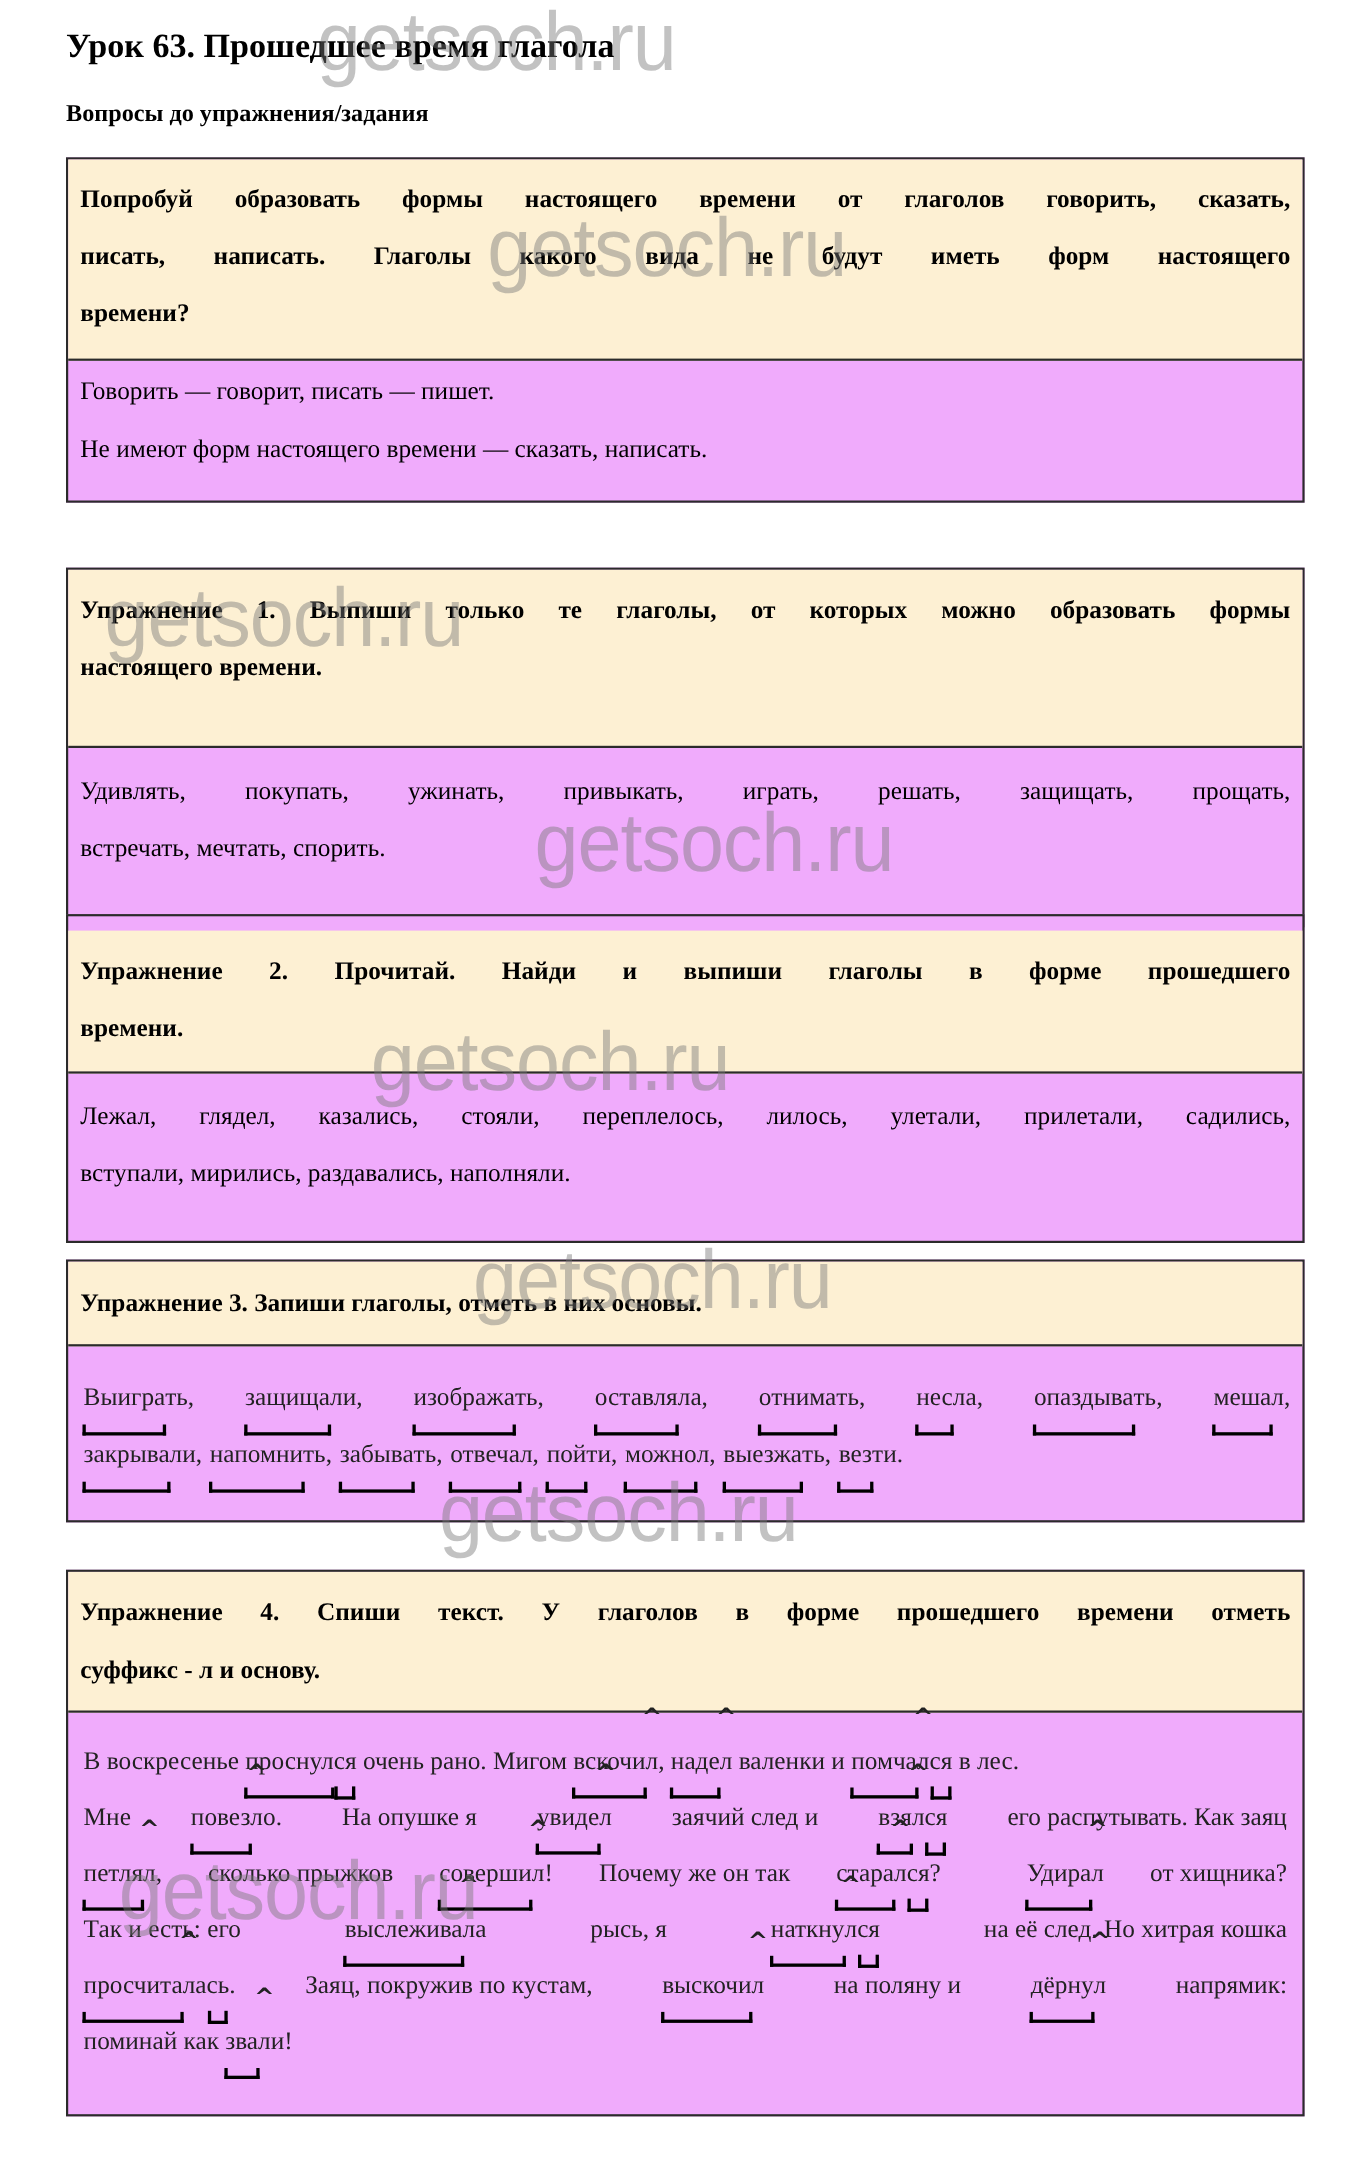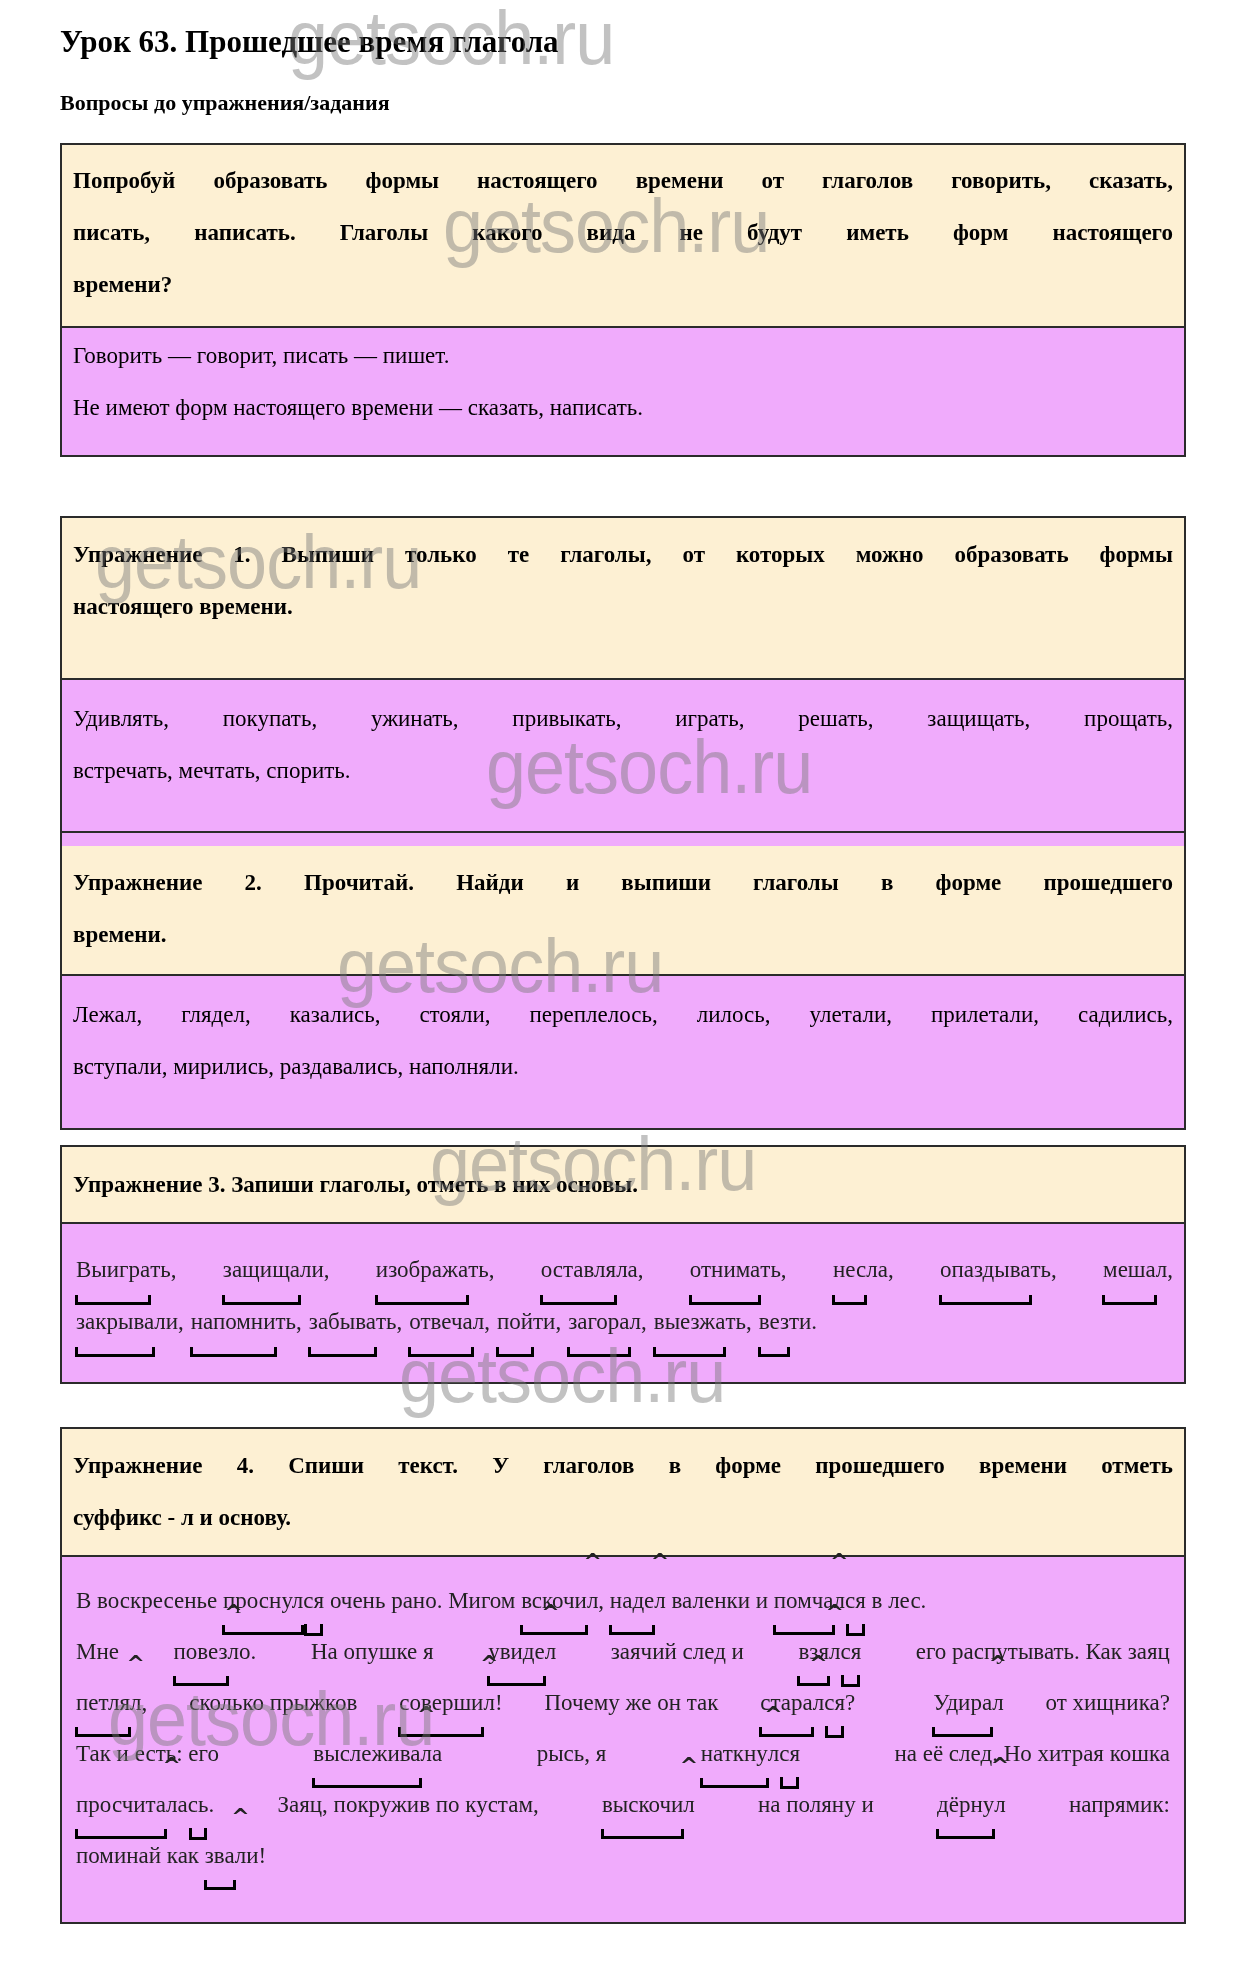--- a/index.html
+++ b/index.html
@@ -112,21 +112,21 @@
         <span class="w"><span class="seg stem">нес</span><span class="seg">ла,</span></span> 
         <span class="w"><span class="seg stem">опаздыва</span><span class="seg">ть,</span></span> 
         <span class="w"><span class="seg stem">меша</span><span class="seg">л,</span></span>
       </div>
     <div class="line words-line" style="display: flex; gap: 7px;">
         <span class="w"><span class="seg stem">закрыва</span><span class="seg">ли,</span></span> 
         <span class="w"><span class="seg stem">напомни</span><span class="seg">ть,</span></span> 
         <span class="w"><span class="seg stem">забыва</span><span class="seg">ть,</span></span> 
         <span class="w"><span class="seg stem">отвеча</span><span class="seg">л,</span></span> 
         <span class="w"><span class="seg stem">пой</span><span class="seg">ти,</span></span> 
-        <span class="w"><span class="seg stem">загора</span><span class="seg">л,</span></span> 
+        <span class="w"><span class="seg stem">можно</span><span class="seg">л,</span></span> 
         <span class="w"><span class="seg stem">выезжа</span><span class="seg">ть,</span></span> 
         <span class="w"><span class="seg stem">вез</span><span class="seg">ти.</span></span>
       </div>
   </div>
 </div>
 
 <div class="card" style="top:1427px;">
   <div class="card-head" style="height:128px; padding-top:11px;">
     <span class="line" style="text-align:justify; text-align-last:justify; white-space:normal;">Упражнение 4. Спиши текст. У глаголов в форме прошедшего времени отметь</span>
     <span class="line">суффикс - л и основу.</span>

